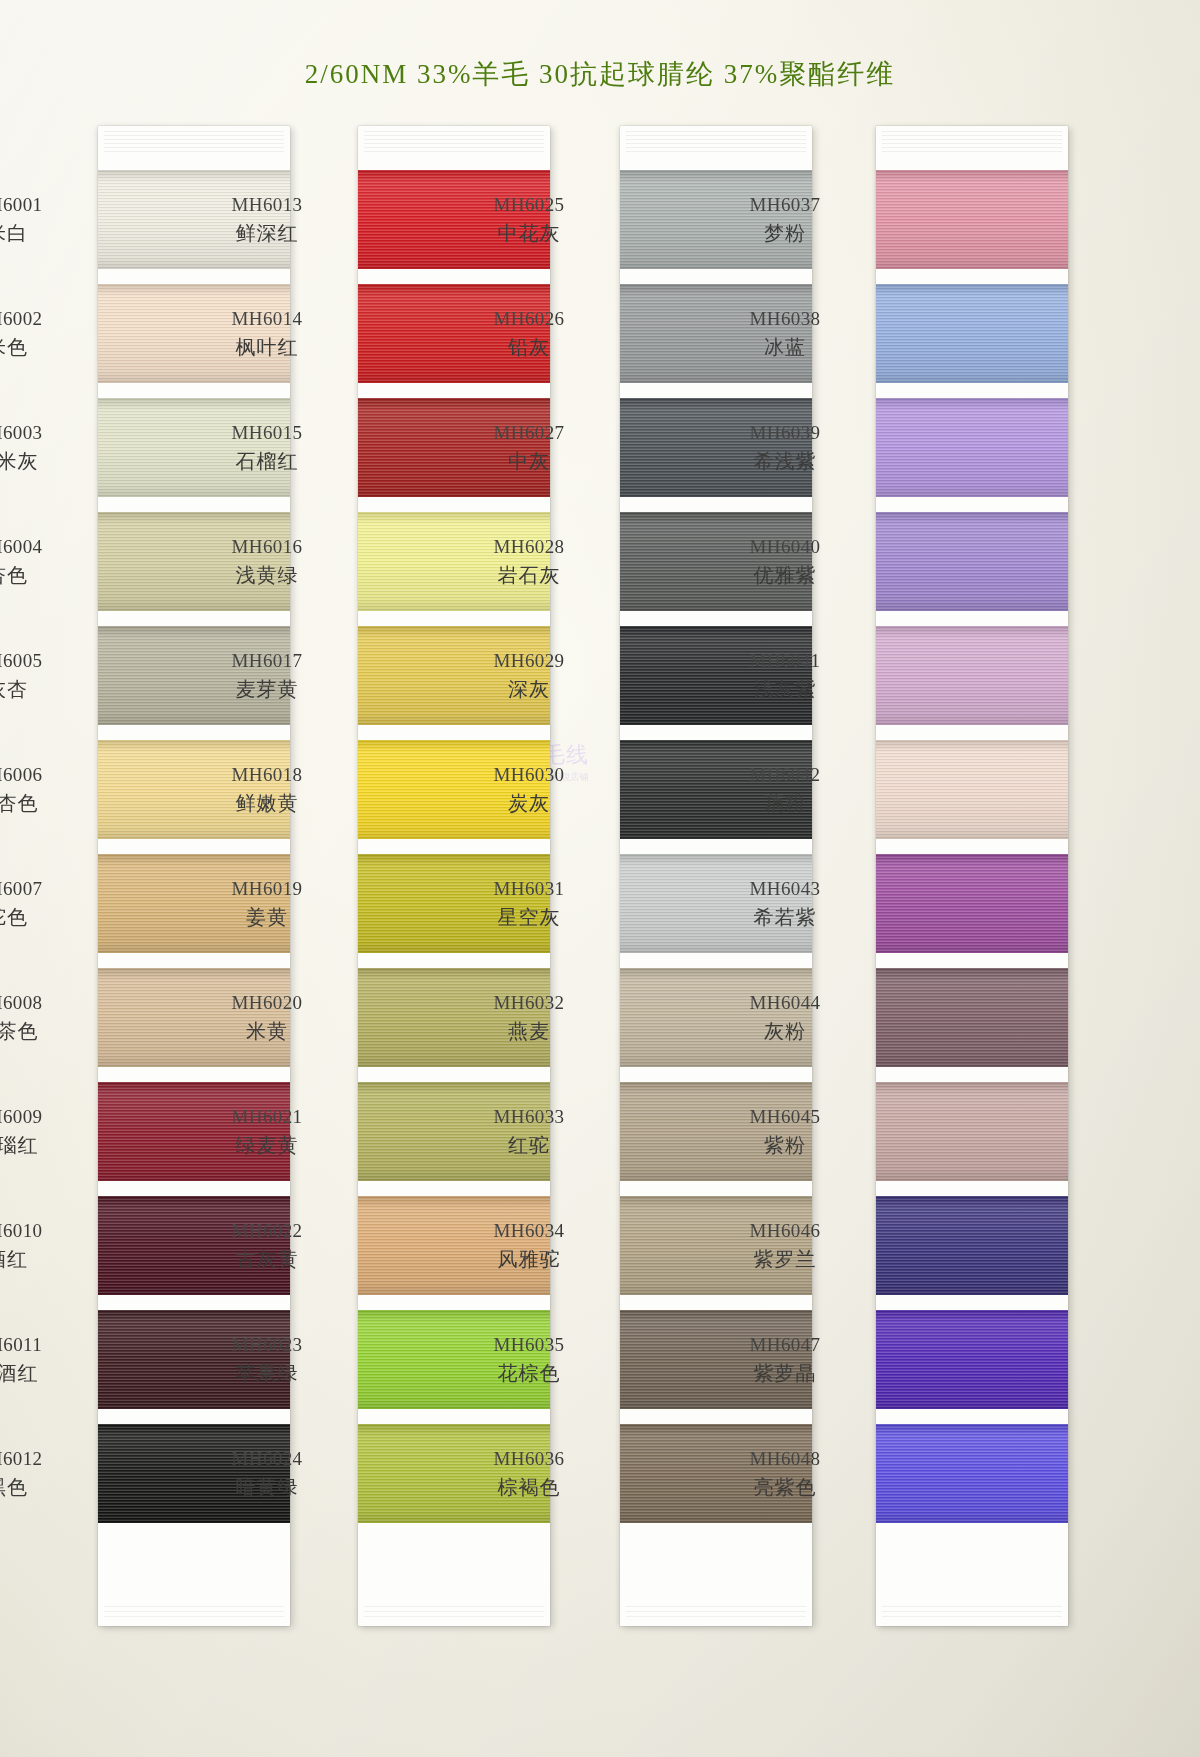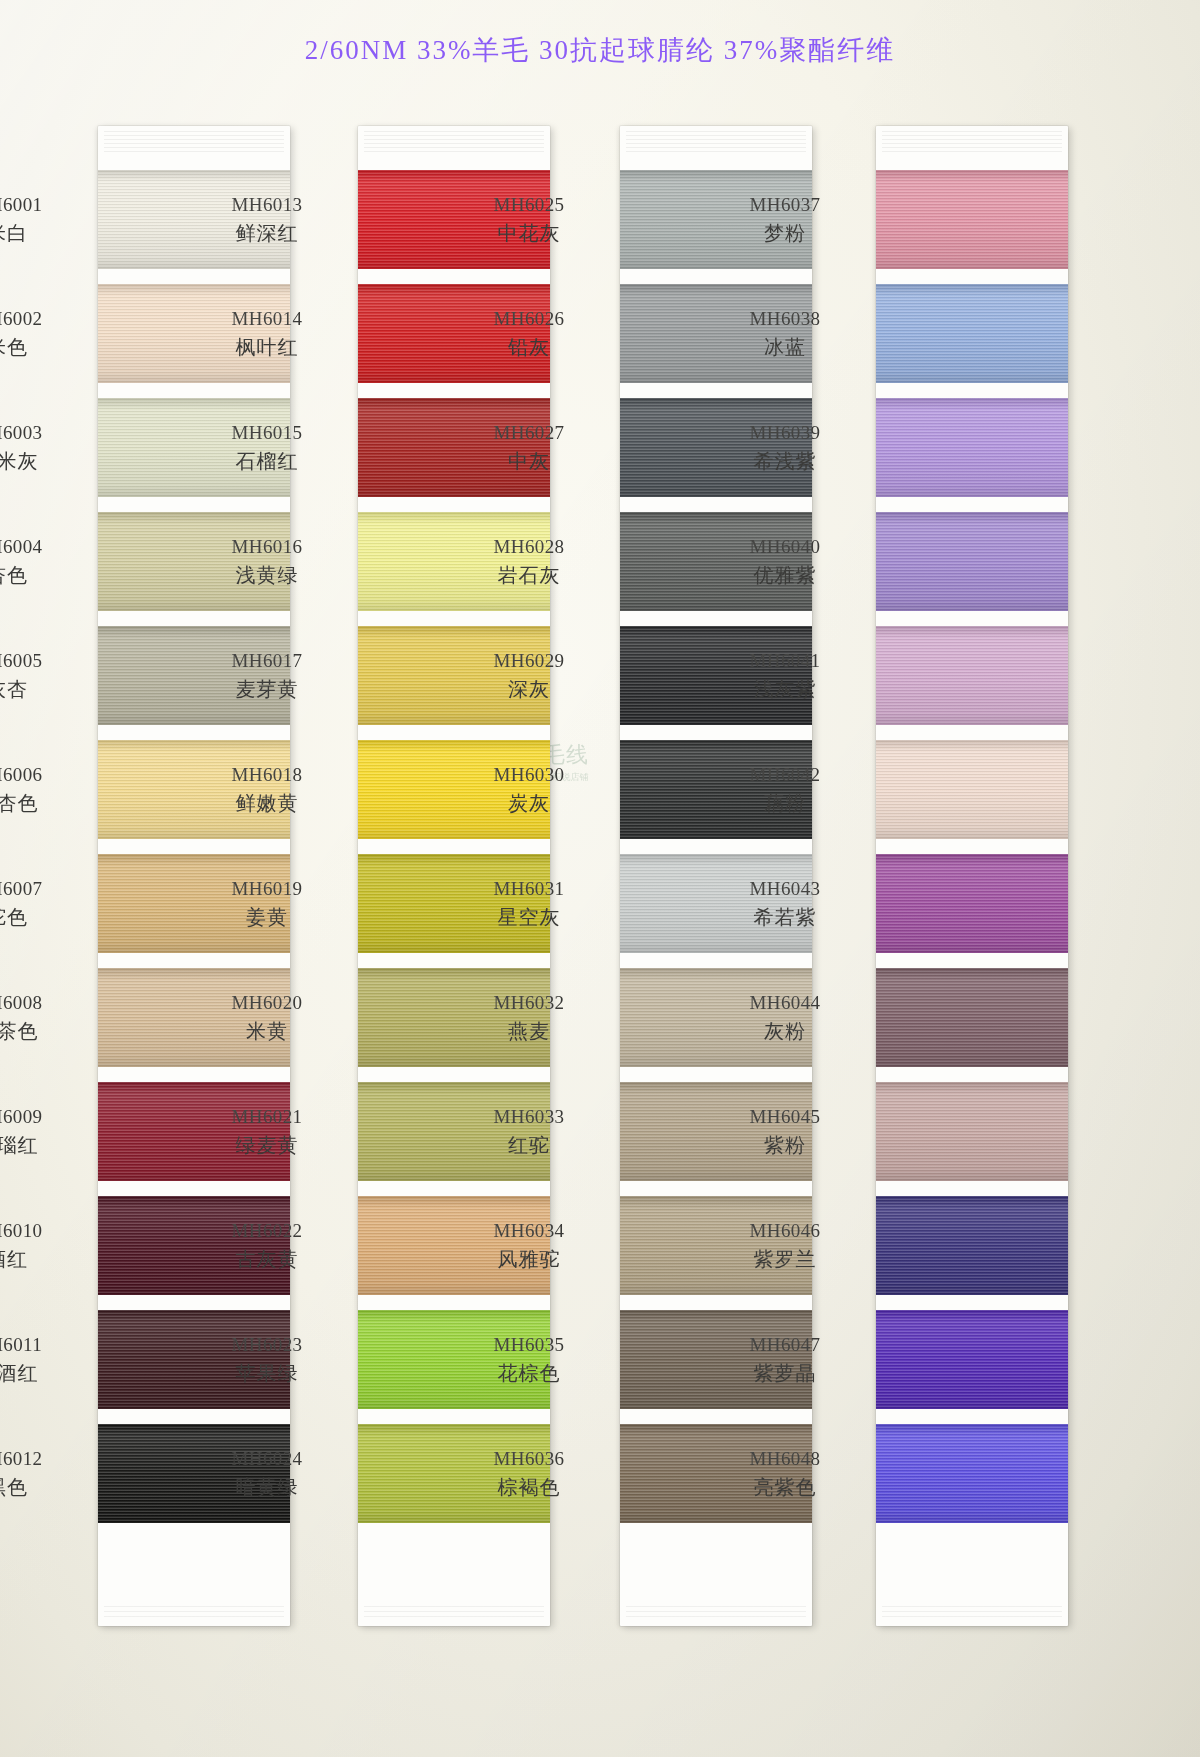--- a/index.html
+++ b/index.html
@@ -15,25 +15,25 @@
     position:absolute;inset:0;
     background:
       radial-gradient(ellipse at 46% 38%, #fbfaf3 0%, #f6f4ea 48%, #eceade 82%, #e4e1d3 100%);
   }
   #paper:after{
     content:"";position:absolute;inset:0;
     background:linear-gradient(125deg, rgba(255,255,255,.55) 0%, rgba(255,255,255,0) 35%, rgba(0,0,0,.045) 100%);
     pointer-events:none;
   }
   #title{
-    position:absolute;top:32px;left:0;width:1200px;
+    position:absolute;top:56px;left:0;width:1200px;
     text-align:center;
     font-size:27px;
     letter-spacing:2px;
-    color:#8b5cf6;
+    color:#4d7c0f;
     font-family:"Liberation Serif","DejaVu Serif",serif;
     white-space:nowrap;
   }
   .column{
     position:absolute;
     top:126px;
     width:192px;
     height:1500px;
   }
   
@@ -126,21 +126,21 @@
   #col-3{left:620px;}
   #col-3 .labels{left:-176px;}
   #col-4{left:876px;}
   #col-4 .labels{left:-176px;}
 
   #watermark{
     position:absolute;
     left:506px;top:740px;
     width:120px;height:48px;
     opacity:.16;
-    color:#14532d;
+    color:#8b5cf6;
     font-size:22px;
     letter-spacing:1px;
     text-align:center;
     font-family:"Liberation Sans",sans-serif;
     pointer-events:none;
   }
   #watermark .wm-sub{font-size:9px;letter-spacing:0px;display:block;margin-top:1px;}
 </style>
 </head>
 <body>

